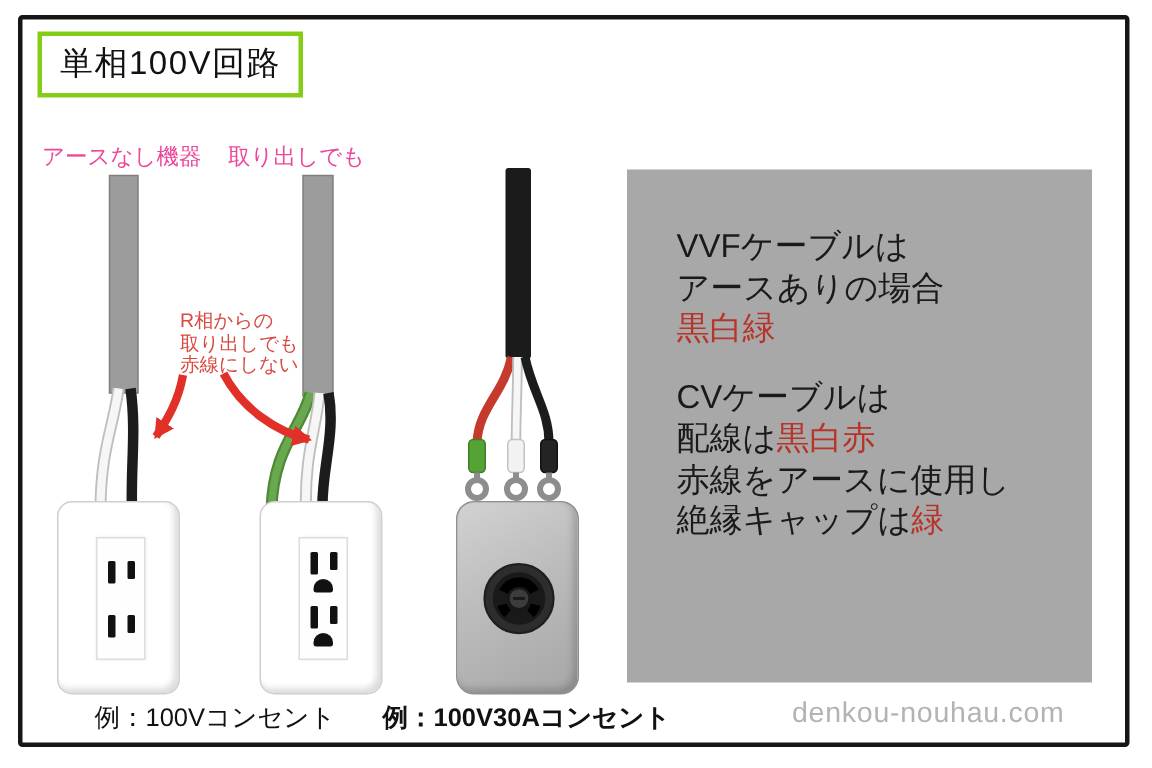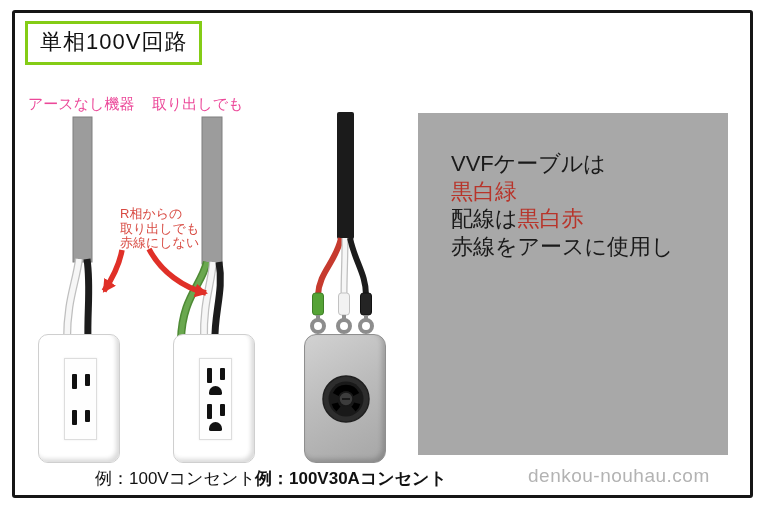--- a/index.html
+++ b/index.html
@@ -58,21 +58,21 @@
   .slot.long{height:15px;}
   .slot.short{height:12px;}
   .ground-hole{
     width:13px;height:9px;background:#111;margin-top:3px;
     border-radius:7px 7px 2px 2px;
   }
   .twistlock{position:absolute;left:13px;top:36px;}
   .caption{
     position:absolute;top:467px;font-size:17px;color:#111;z-index:3;white-space:nowrap;
   }
-  .caption.c1{left:63px;margin-left:32px;}
+  .caption.c1{left:63px;}
   .caption.c2{left:255px;font-weight:bold;}
   
   .note-box{
     position:absolute;left:418px;top:113px;width:310px;height:342px;z-index:2;
     background:var(--note-bg,#a8a8a8);box-sizing:border-box;
     padding:37px 10px 1px 33px;
     font-size:22px;line-height:27.5px;color:var(--note-text,#1a1a1a);
   }
   .note-line{white-space:nowrap;}
   .note-line.gap{margin-top:18px;}
@@ -192,18 +192,21 @@
     <circle cx="28" cy="28" r="7" fill="#3c3c3c" stroke="#181818" stroke-width="1.5"></circle>
     <rect x="24" y="27" width="8" height="2" fill="#1a1a1a"></rect>
   </svg>
 </div>
 
 <div class="caption c1">例：100Vコンセント</div>
 <div class="caption c2">例：100V30Aコンセント</div>
 
 <div class="note-box">
   <div class="note-line"><span>VVFケーブルは</span></div>
+  <div class="note-line"><span>アースありの場合</span></div>
   <div class="note-line"><span class="red">黒白緑</span></div>
+  <div class="note-line gap"><span>CVケーブルは</span></div>
   <div class="note-line"><span>配線は</span><span class="red">黒白赤</span></div>
   <div class="note-line"><span>赤線をアースに使用し</span></div>
+  <div class="note-line"><span>絶縁キャップは</span><span class="red">緑</span></div>
 </div>
 
 <div class="watermark">denkou-nouhau.com</div>
 
 </body></html>

